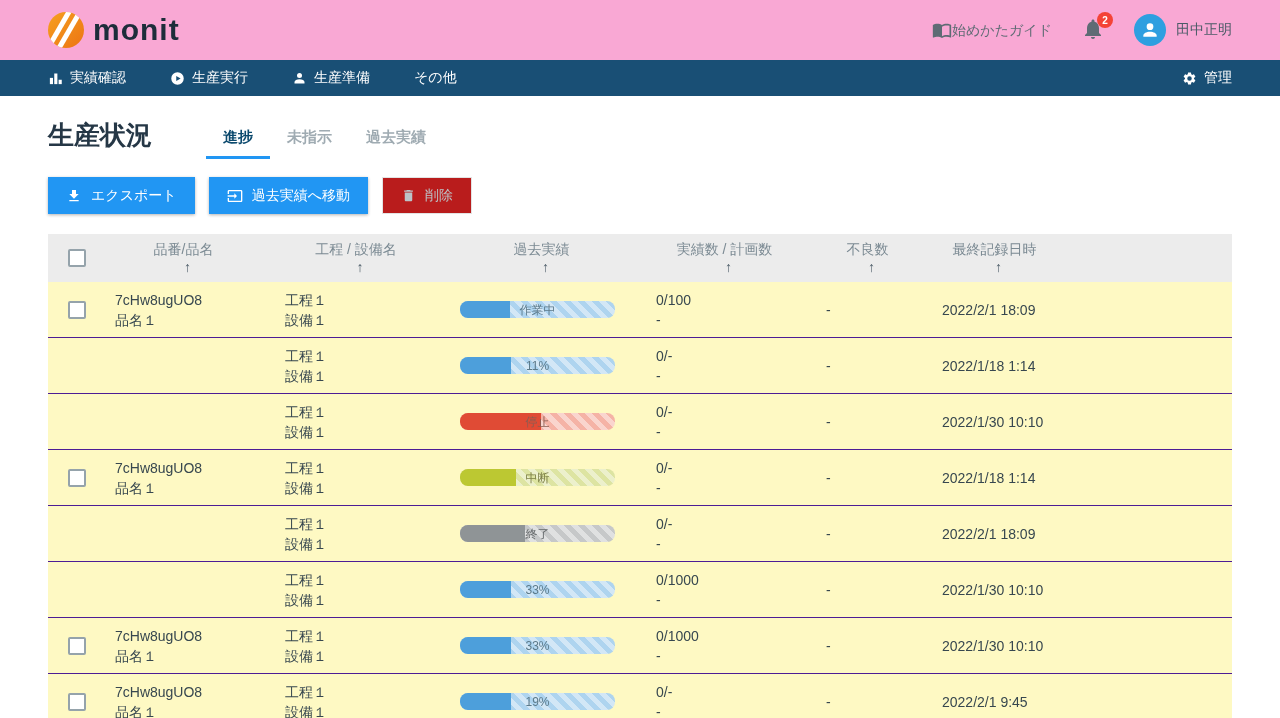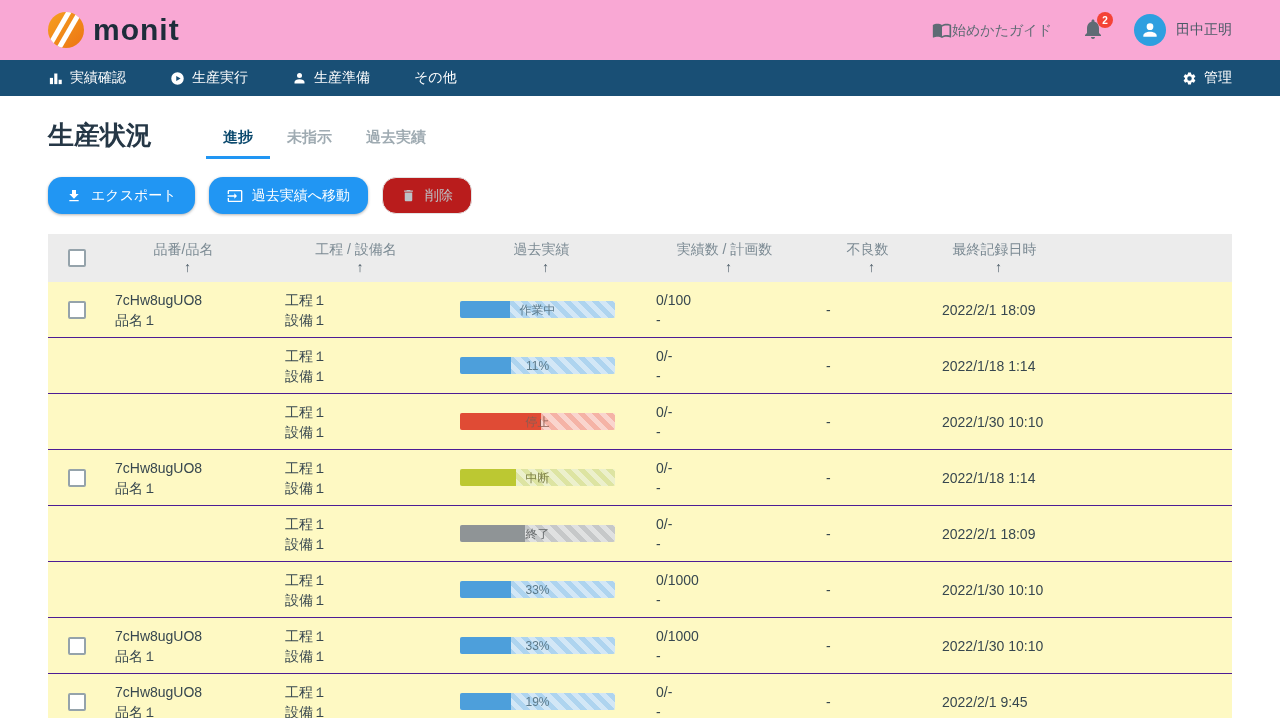--- a/index.html
+++ b/index.html
@@ -26,40 +26,40 @@
   
   .page-head { display:flex; align-items:flex-end; padding:20px 48px 0; }
   .page-title { font-size:26px; font-weight:bold; color:#253746; padding-bottom:6px; }
   .tabs { display:flex; margin-left:54px; }
   .tab { padding:12px 17px; font-size:15px; font-weight:bold; color:#9fabb2; cursor:pointer; position:relative; }
   .tab.active { color:#0c4a6e; }
   .tab.active::after { content:""; position:absolute; left:0; right:0; bottom:0; height:3px; background:#2196f3; }
 
   
   .toolbar { display:flex; gap:14px; padding:18px 48px 0; }
-  .btn { height:37px; border-radius:14px; border:none; display:flex; align-items:center; gap:9px; padding:0 18px;
+  .btn { height:37px; border-radius:0; border:none; display:flex; align-items:center; gap:9px; padding:0 18px;
          font-size:14px; cursor:pointer; font-family:inherit; }
   .btn-primary { background:#2196f3; color:#fff; box-shadow:0 1px 3px rgba(0,0,0,.3); }
   .btn-disabled { background:#b91c1c; color:#bcc3c7; border:1px solid #e3e3e3; cursor:default; }
 
   
   .table { margin:20px 48px 0; }
   .thead, .trow { display:grid; grid-template-columns:58px 170px 175px 196px 170px 116px 1fr; align-items:center; }
   .thead { background:#ececec; height:48px; }
   .trow { background:#fef9c3; height:56px; border-bottom:1px solid #4c1d95; }
   .hcell { display:flex; align-items:center; justify-content:space-between; color:#7b8a93; font-size:14px;
            padding:0 24px 0 9px; cursor:pointer;flex-direction:column; }
   .hcell.limited { width:138px; }
   .hcell.c-check, .cell.c-check { justify-content:center; padding:0; display:flex; }
   .arrow { color:#4a5a66; font-size:14px; margin-left:8px; }
   .cell { padding-left:9px; font-size:14px; color:#37474f; }
   .l1 { line-height:20px; min-height:20px; }
   .checkbox { width:18px; height:18px; border:2px solid #95a3ab; border-radius:2px; background:#fff; display:inline-block; cursor:pointer; }
 
-  .bar { position:relative; width:155px; height:17px; border-radius:2px; overflow:hidden;
+  .bar { position:relative; width:155px; height:17px; border-radius:8px; overflow:hidden;
          background-image:repeating-linear-gradient(45deg, rgba(255,255,255,.45) 0 5px, rgba(255,255,255,0) 5px 10px); }
   .fill { position:absolute; left:0; top:0; bottom:0; }
   .bar-label { position:absolute; left:0; width:100%; text-align:center; top:50%; transform:translateY(-50%); font-size:12px; }
 
   .ic { flex:none; }
 </style>
 </head>
 <body>
 
 <header class="topbar">

